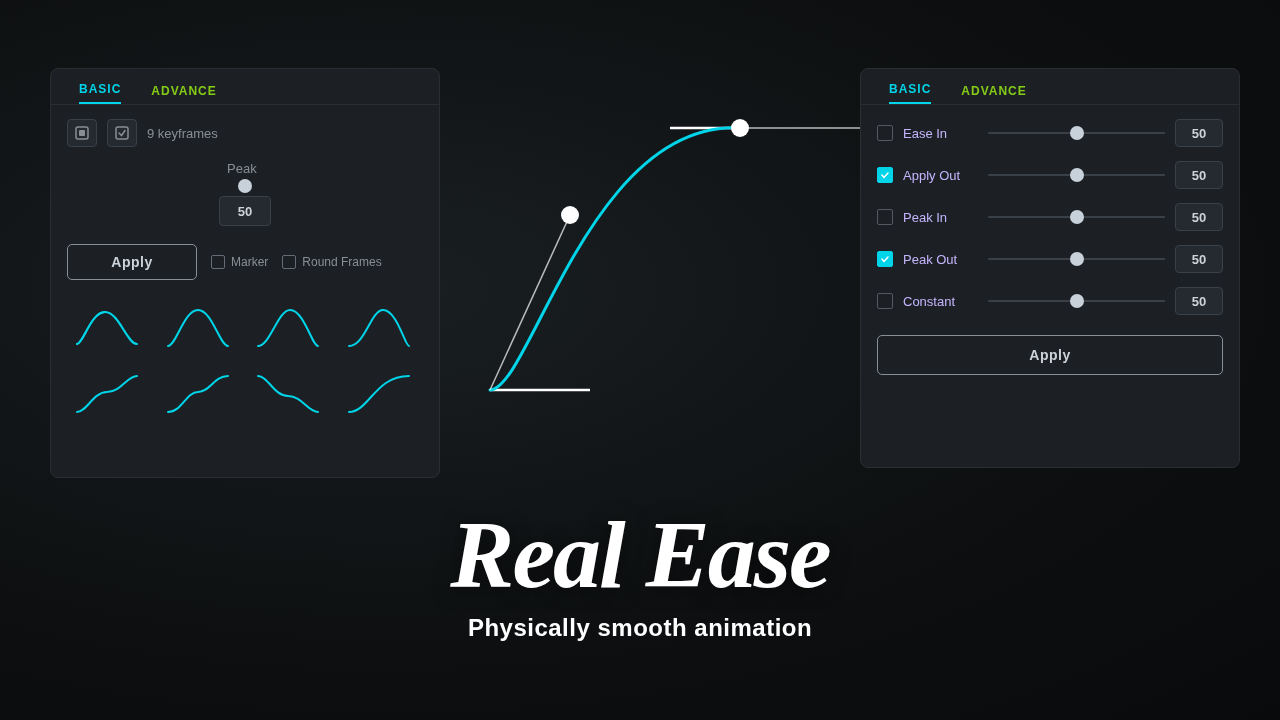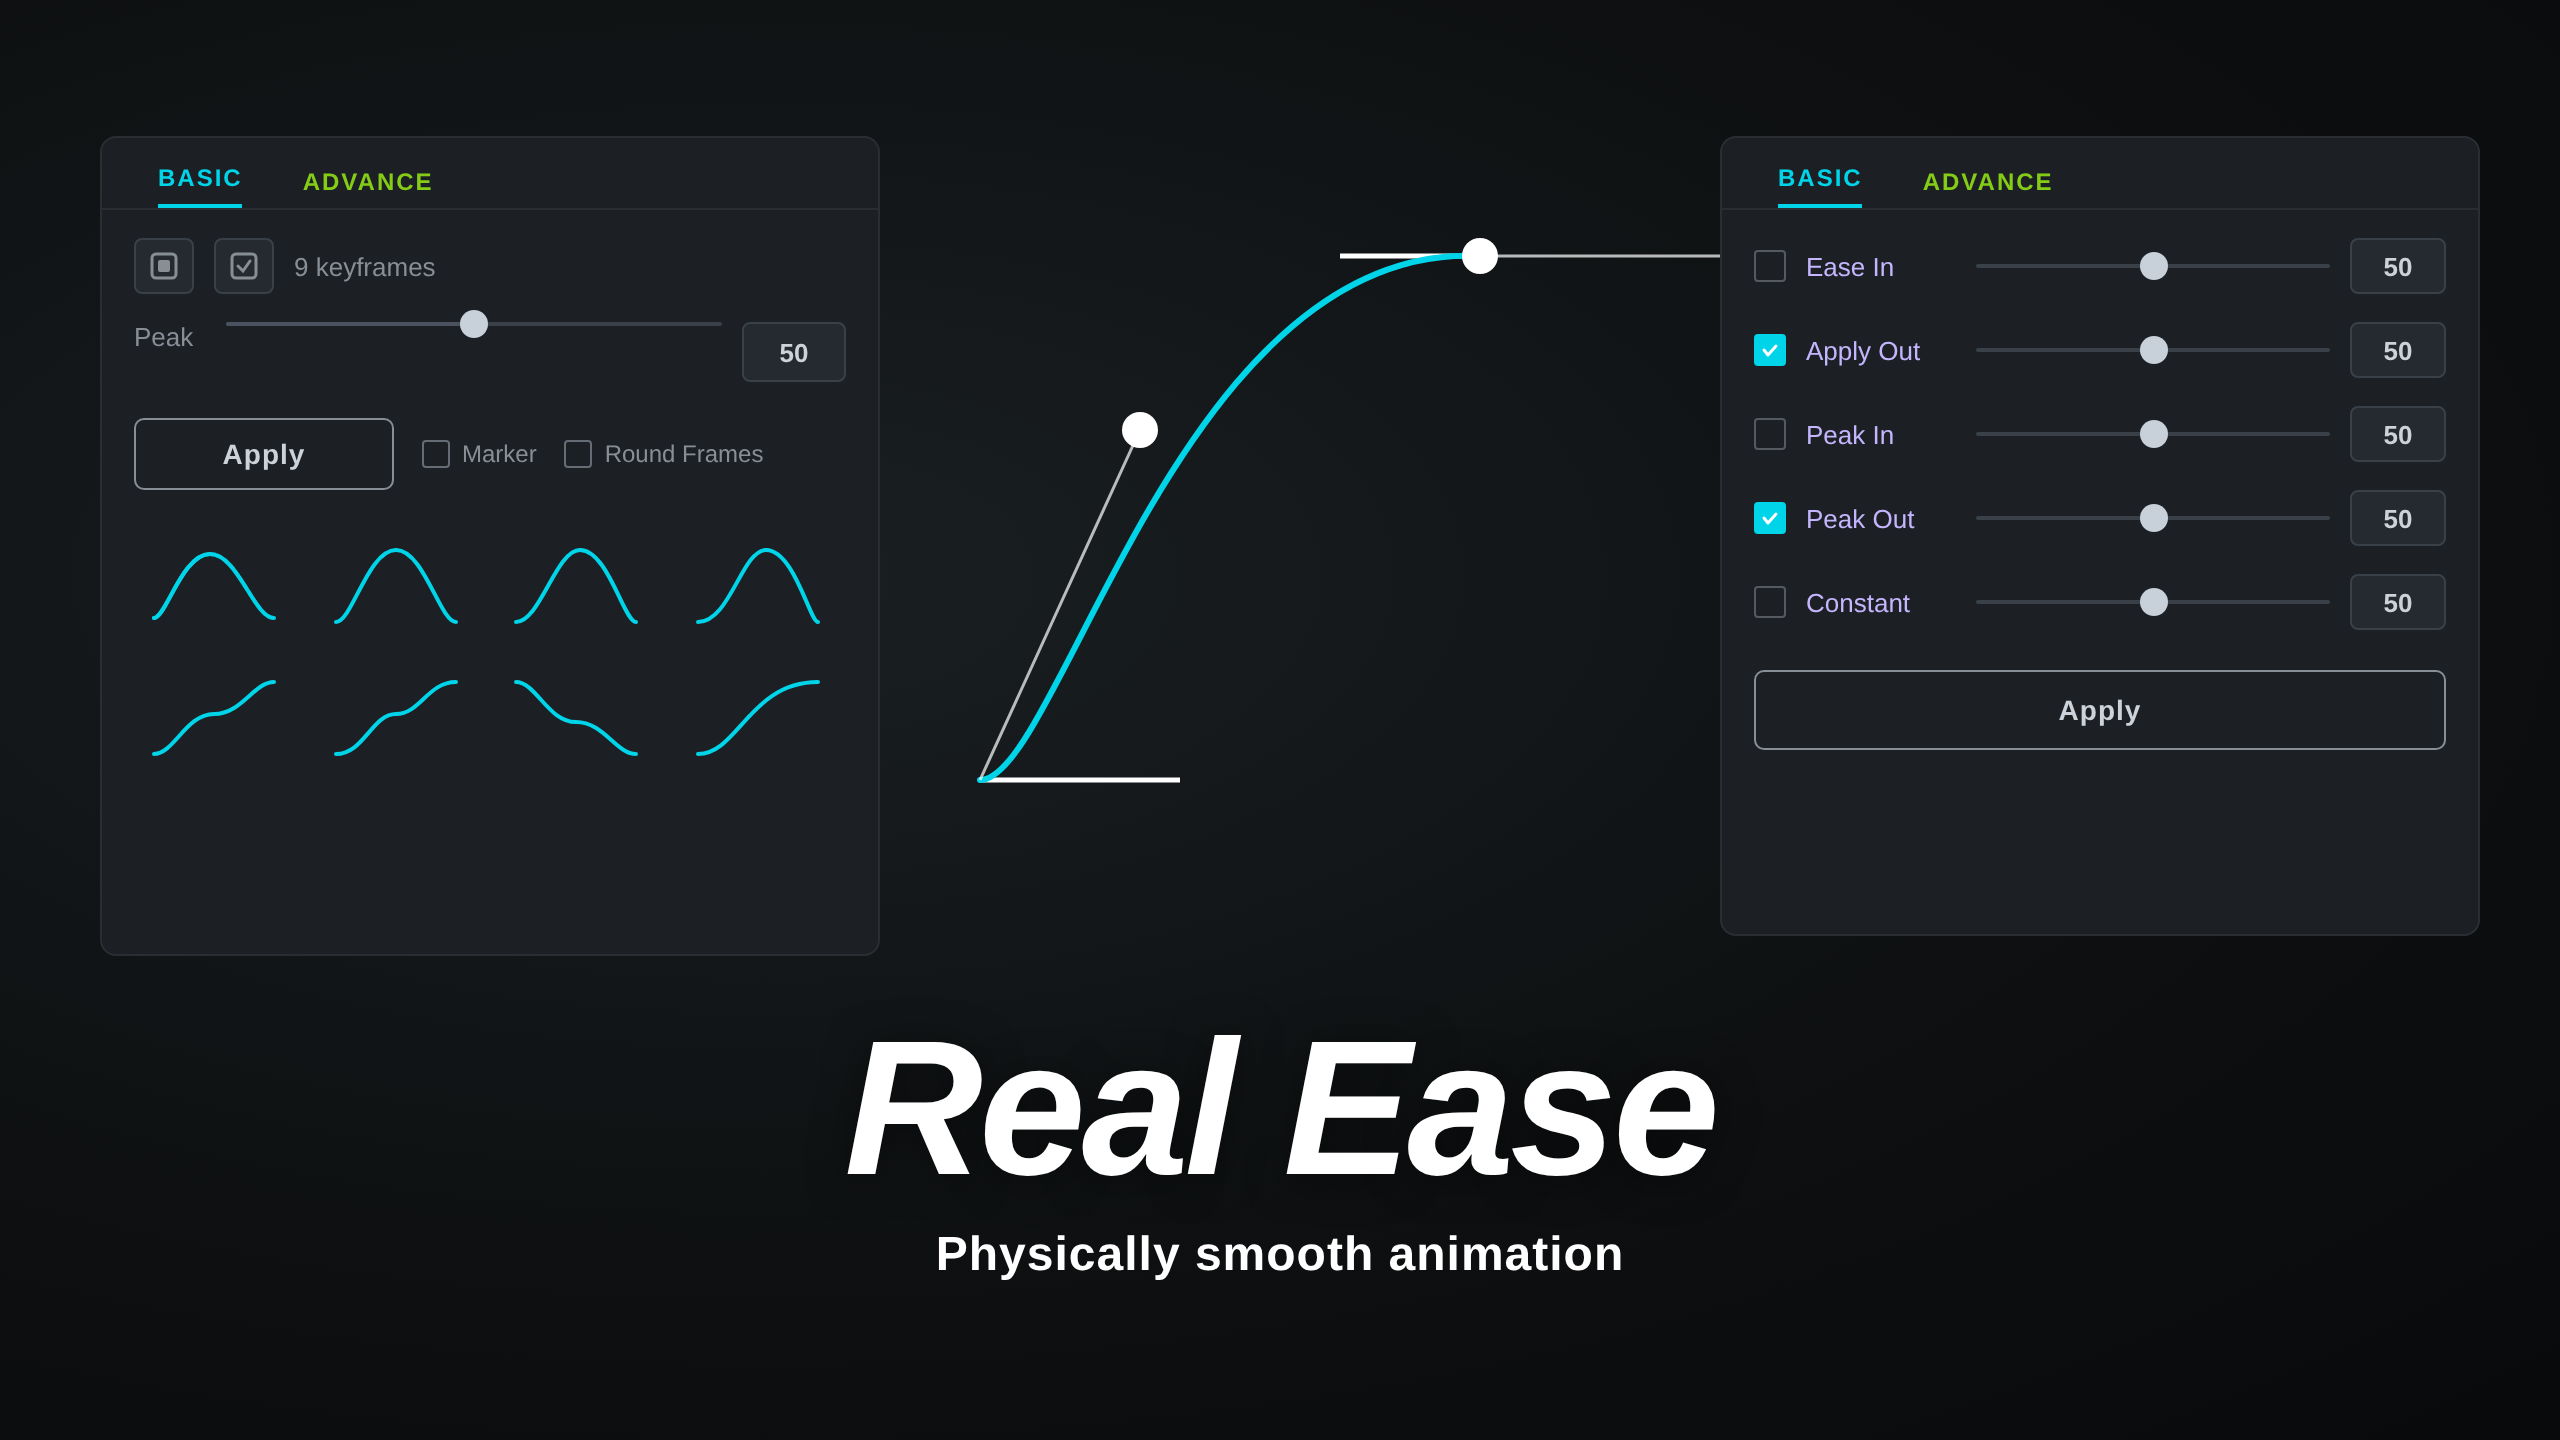--- a/index.html
+++ b/index.html
@@ -100,22 +100,24 @@
       height: 16px;
     }
 
     .keyframe-label {
       color: #888e96;
       font-size: 13px;
     }
 
     .peak-row {
       display: flex;
+      align-items: center;
       gap: 10px;
       margin-bottom: 18px;
+      flex-direction: column;
     }
 
     .peak-label {
       color: #888e96;
       font-size: 13px;
       width: 36px;
     }
 
     .slider-track {
       flex: 1;
@@ -328,20 +330,21 @@
       left: 50%;
       transform: translateX(-50%);
       font-size: 96px;
       font-weight: 900;
       font-style: italic;
       color: #ffffff;
       text-align: center;
       white-space: nowrap;
       letter-spacing: -2px;
       text-shadow: 0 2px 20px rgba(0,0,0,0.5);
+      font-family: Liberation Serif, serif;
     }
 
     .subtitle-text {
       position: absolute;
       bottom: 78px;
       left: 50%;
       transform: translateX(-50%);
       font-size: 24px;
       font-weight: 600;
       color: #ffffff;

